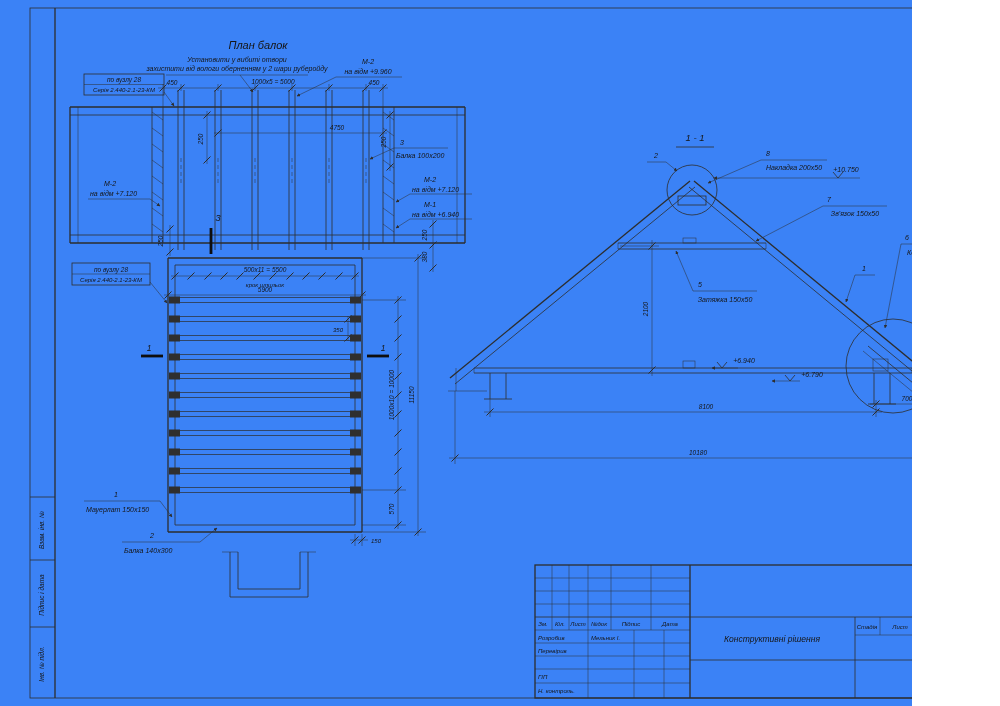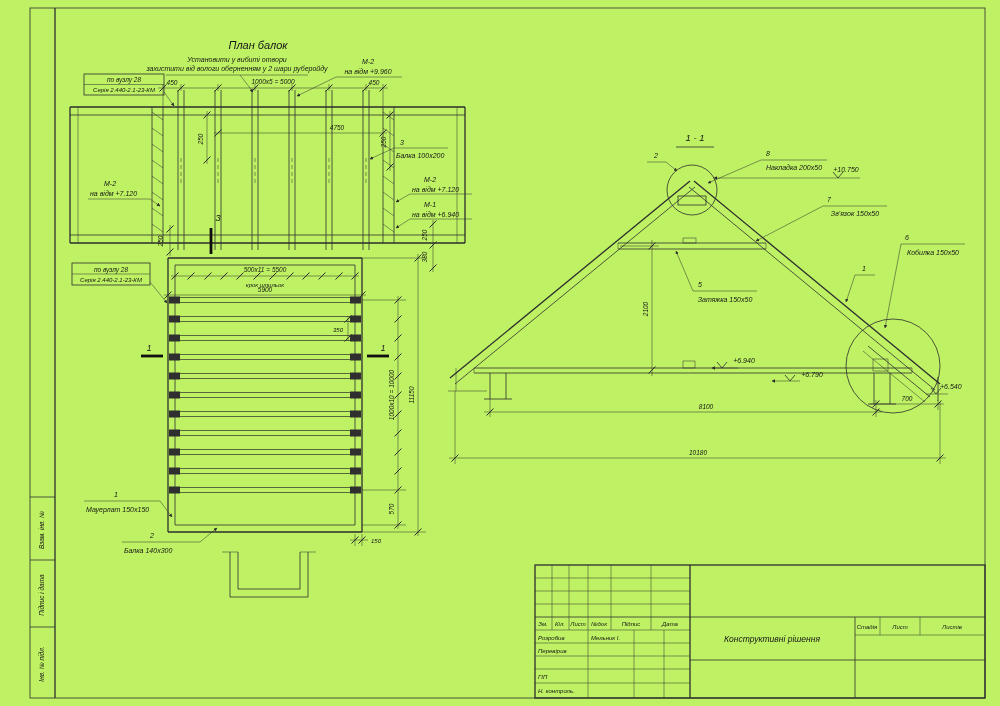--- a/index.html
+++ b/index.html
@@ -1,16 +1,16 @@
 <!DOCTYPE html>
 <html><head>
 <meta charset="utf-8">
 <style>
   html,body{margin:0;padding:0;background:#ffffff;}
-  .sheet{position:relative;width:1000px;height:706px;background:#bef264;overflow:hidden;}
+  .sheet{position:relative;width:912px;height:706px;background:#3b82f6;overflow:hidden;}
   svg text{font-family:"Liberation Sans",sans-serif;font-style:italic;fill:#161616;text-anchor:middle;}
   .f6{font-size:6px}.f65{font-size:6.5px}.f7{font-size:7px}.f8{font-size:8.5px}.f9{font-size:9.5px}.f10{font-size:11px}
   .st{text-anchor:start}
   .ln{stroke:#2d2d2d;stroke-width:.8;fill:none}
   .tn{stroke:#2d2d2d;stroke-width:.5;fill:none}
   .tk{stroke:#2d2d2d;stroke-width:1.3;fill:none}
   .xk{stroke:#0e0e0e;stroke-width:2.8;fill:none}
 </style>
 </head>
 <body>

